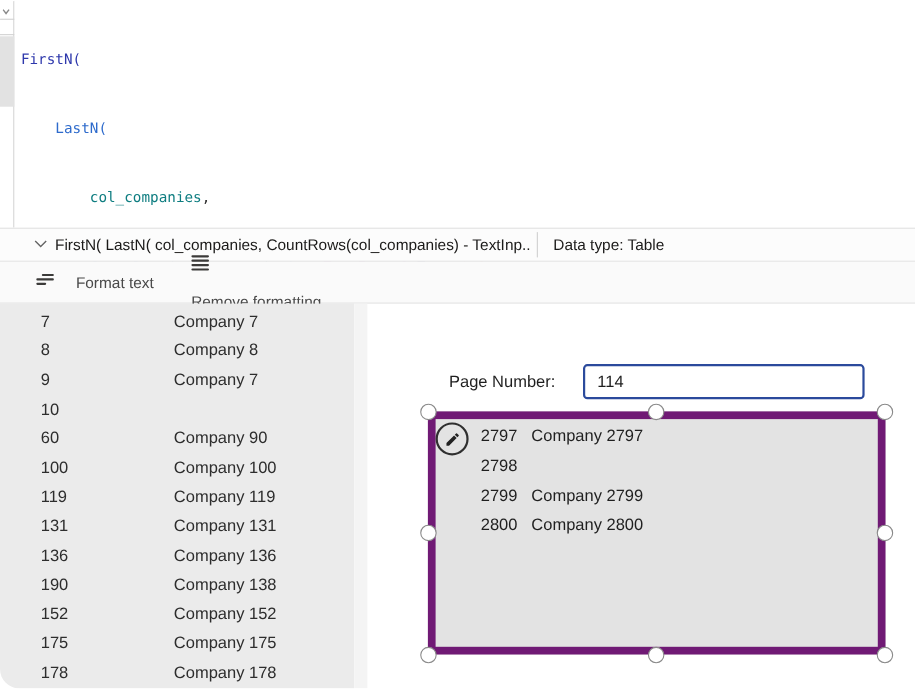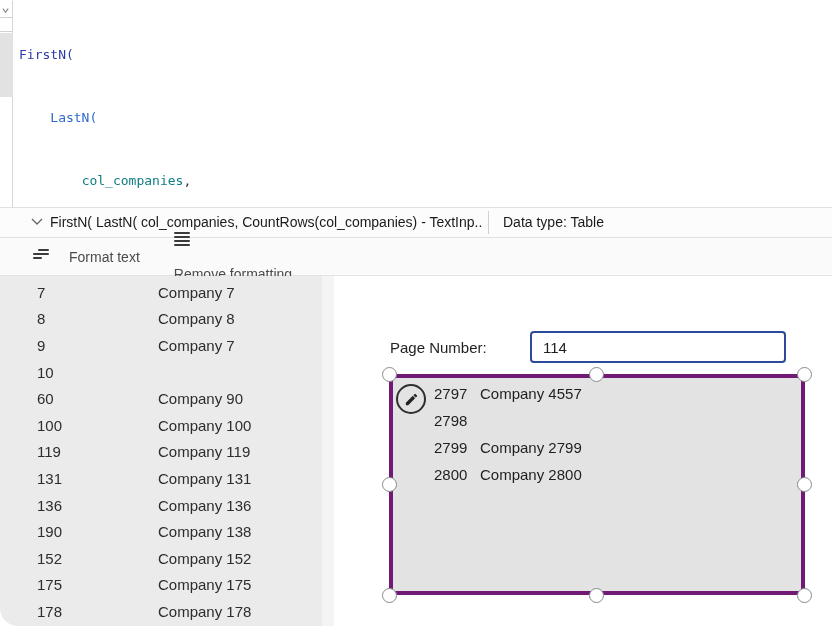--- a/index.html
+++ b/index.html
@@ -83,32 +83,32 @@
   .table-row .cell-id { margin-left: 37px; width: 121px; }
   .table-row .cell-name { flex: 1; }
   .scroll-strip {
     position: absolute; left: 322px; top: 276px; width: 12px; height: 350px;
     background: #f4f4f4;
   }
 
   
   .page-label {
     position: absolute; left: 390px; top: 339px; width: 133px; height: 18px;
-    text-align: left; font-size: 15px; color: #1f1f1f; line-height: 18px;
+    text-align: center; font-size: 15px; color: #1f1f1f; line-height: 18px;
   }
   .page-input {
     position: absolute; left: 530px; top: 331px; width: 256px; height: 32px;
     border: 2px solid #2b4a9c; border-radius: 4px; background: #ffffff;
     font-family: "Liberation Sans", sans-serif;
     font-size: 15px; color: #1f1f1f; padding-left: 11px; outline: none;
   }
 
   .gallery {
     position: absolute; left: 389px; top: 374px; width: 416px; height: 221px;
-    background: #e3e3e3; border: 4px solid #701a75; padding-top: 2px;
+    background: #e3e3e3; border: 7px solid #701a75; padding-top: 2px;
   }
   .gallery-row { height: 27px; display: flex; align-items: center; font-size: 15px; color: #1f1f1f; }
   .gallery-row .g-id { margin-left: 41px; width: 46px; }
   .gallery-row .g-name { flex: 1; }
 
   .edit-btn {
     position: absolute; left: 396px; top: 384px; width: 30px; height: 30px;
     border: 2px solid #2f2f2f; border-radius: 50%; background: transparent;
     display: flex; align-items: center; justify-content: center; z-index: 4;
   }
@@ -226,21 +226,21 @@
       </div>
   </div>
   <div class="scroll-strip"></div>
 
   <div class="page-label">Page Number:</div>
   <input class="page-input" type="text" value="114" style="">
 
   <div class="gallery">
     <div class="gallery-row">
         <span class="g-id">2797</span>
-        <span class="g-name">Company 4557</span>
+        <span class="g-name">Company 2797</span>
       </div>
     <div class="gallery-row">
         <span class="g-id">2798</span>
       </div>
     <div class="gallery-row">
         <span class="g-id">2799</span>
         <span class="g-name">Company 2799</span>
       </div>
     <div class="gallery-row">
         <span class="g-id">2800</span>

